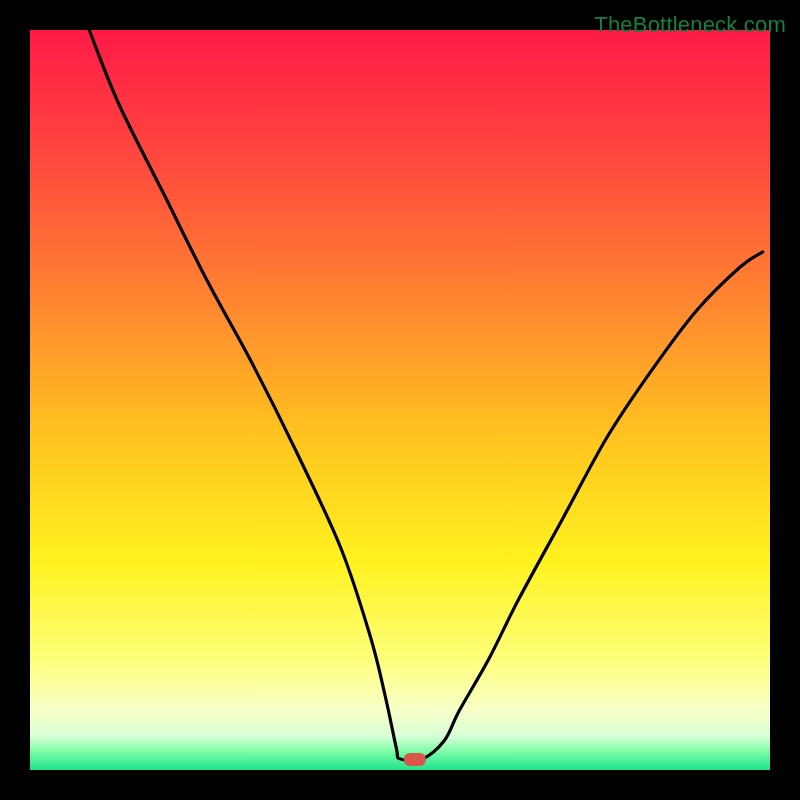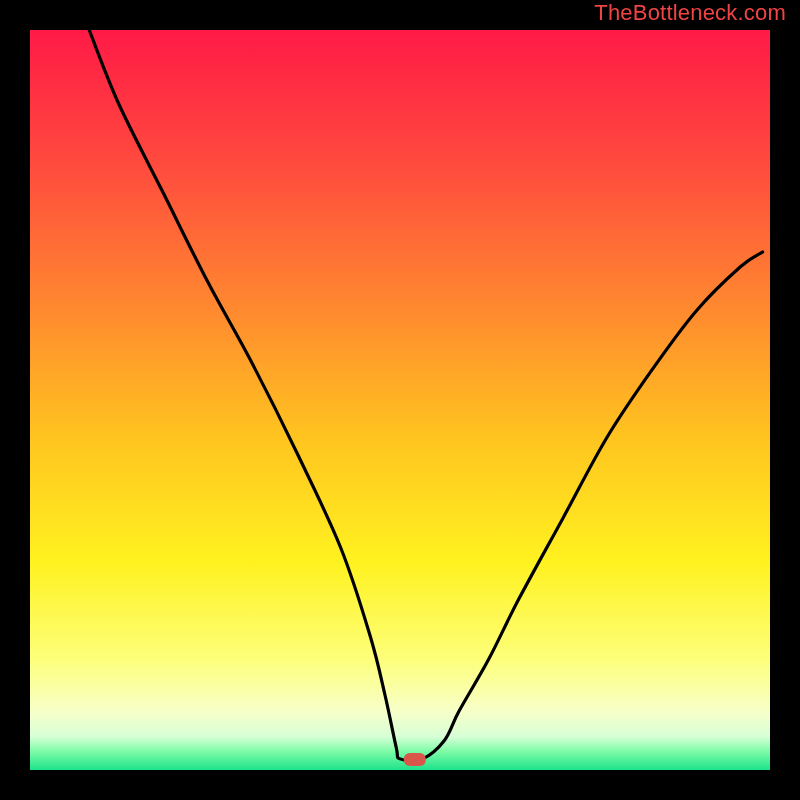--- a/index.html
+++ b/index.html
@@ -11,25 +11,25 @@
     overflow: hidden;
   }
   .container {
     position: relative;
     width: 800px;
     height: 800px;
     background: #000;
   }
   .watermark {
     position: absolute;
-    top: 0;
+    top: 12px;
     right: 14px;
     font-family: Arial, Helvetica, sans-serif;
     font-size: 22px;
-    color: #ef4444;
+    color: #15803d;
     letter-spacing: 0.2px;
     z-index: 5;
     user-select: none;
   }
   svg {
     position: absolute;
     top: 0;
     left: 0;
   }
 </style>

